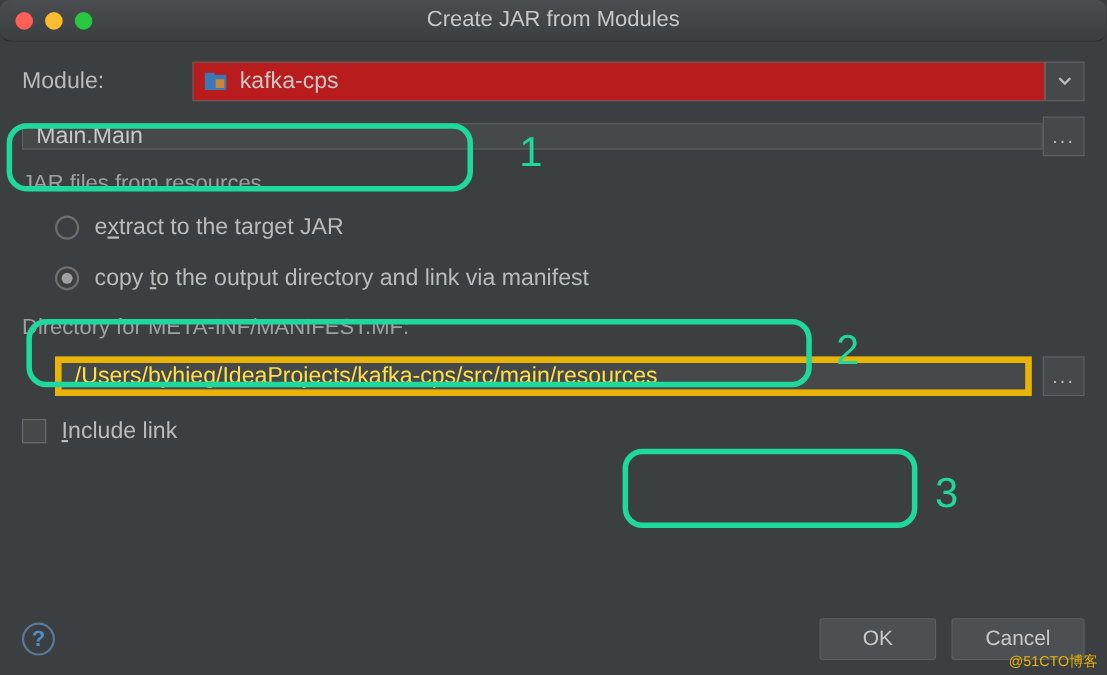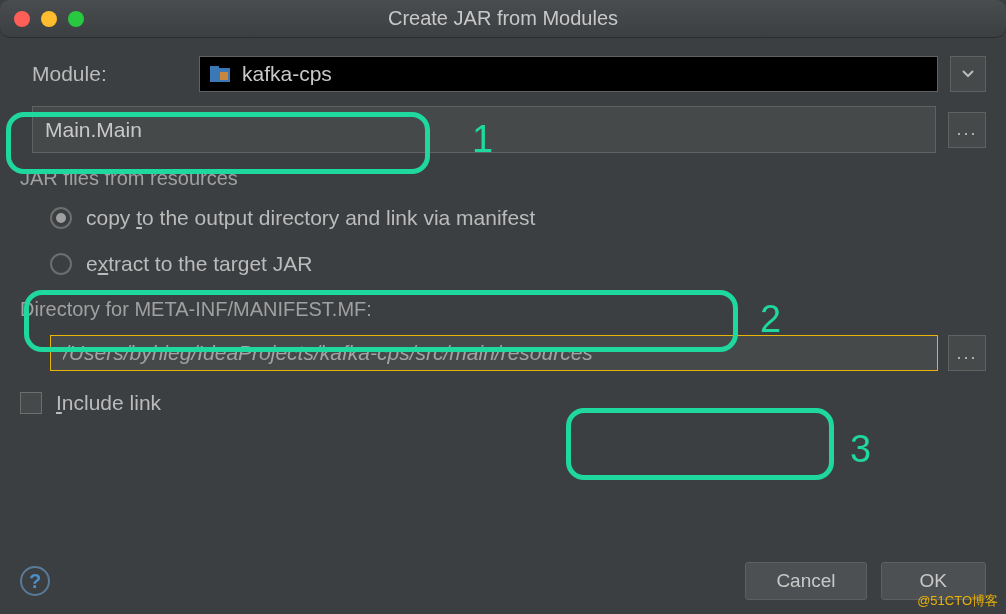--- a/index.html
+++ b/index.html
@@ -43,32 +43,30 @@
   font-size: 20px;
   pointer-events: none;
 }
 .content {
   padding: 18px 20px 0 20px;
 }
 .row {
   display: flex;
   align-items: center;
   margin-bottom: 14px;
-  gap: 12px;
-  margin-left: 12px;
 }
 .label {
   width: 155px;
   color: #bbbbbb;
   font-size: 21px;
 }
 .select {
   flex: 1;
   height: 36px;
-  background: #000000;
+  background: #b91c1c;
   border: 1px solid #616161;
   display: flex;
   align-items: center;
   padding: 0 10px;
   color: #c8c8c8;
   font-size: 21px;
 }
 .select .folder-icon {
   width: 20px;
   height: 16px;
@@ -80,21 +78,21 @@
   width: 36px;
   height: 36px;
   background: #45494a;
   border: 1px solid #616161;
   display: flex;
   align-items: center;
   justify-content: center;
 }
 .input {
   flex: 1;
-  height: 47px;
+  height: 24px;
   background: #45494a;
   border: 1px solid #616161;
   padding: 0 12px;
   color: #c8c8c8;
   font-size: 21px;
   outline: none;
 }
 .browse-btn {
   width: 38px;
   height: 36px;
@@ -151,26 +149,25 @@
 .dir-row {
   display: flex;
   align-items: center;
   padding-left: 30px;
   gap: 10px;
 }
 .dir-input {
   flex: 1;
   height: 36px;
   background: #45494a;
-  border: 1px solid #eab308;
+  border: 6px solid #eab308;
   padding: 0 12px;
-  color: #a3a3a3;
+  color: #fde047;
   font-size: 21px;
   outline: none;
-  font-style: italic;
 }
 .check-row {
   display: flex;
   align-items: center;
   gap: 14px;
   margin-top: 20px;
 }
 .checkbox {
   width: 22px;
   height: 22px;
@@ -269,47 +266,47 @@
 
   <div class="row">
     <input class="input" value="Main.Main" style="">
     <div class="browse-btn">...</div>
   </div>
 
   <div class="section-label">JAR files from resources</div>
 
   <div class="radio-group">
     <div class="radio-row">
+      <div class="radio"></div>
+      <div class="radio-label"><span>e</span><span class="mn">x</span><span>tract to the target JAR</span></div>
+    </div>
+    <div class="radio-row">
       <div class="radio checked"></div>
       <div class="radio-label"><span>copy </span><span class="mn">t</span><span>o the output directory and link via manifest</span></div>
-    </div>
-    <div class="radio-row">
-      <div class="radio"></div>
-      <div class="radio-label"><span>e</span><span class="mn">x</span><span>tract to the target JAR</span></div>
     </div>
   </div>
 
   <div class="dir-label">Directory for META-INF/MANIFEST.MF:</div>
   <div class="dir-row">
     <input class="dir-input" value="/Users/byhieg/IdeaProjects/kafka-cps/src/main/resources" style="">
     <div class="browse-btn">...</div>
   </div>
 
   <div class="check-row">
     <div class="checkbox"></div>
     <div class="radio-label"><span class="mn">I</span><span>nclude link</span></div>
   </div>
 
 </div>
 
 <div class="footer">
   <div class="help-btn">?</div>
   <div class="footer-spacer"></div>
+  <div class="btn primary">OK</div>
   <div class="btn">Cancel</div>
-  <div class="btn primary">OK</div>
 </div>
 
 <div class="highlight" style="left:6px; top:112px; width:424px; height:62px;"></div>
 <div class="annotation" style="left:472px; top:118px;">1</div>
 
 <div class="highlight" style="left:24px; top:290px; width:714px; height:62px;"></div>
 <div class="annotation" style="left:760px; top:298px;">2</div>
 
 <div class="highlight" style="left:566px; top:408px; width:268px; height:72px;"></div>
 <div class="annotation" style="left:850px; top:428px;">3</div>

